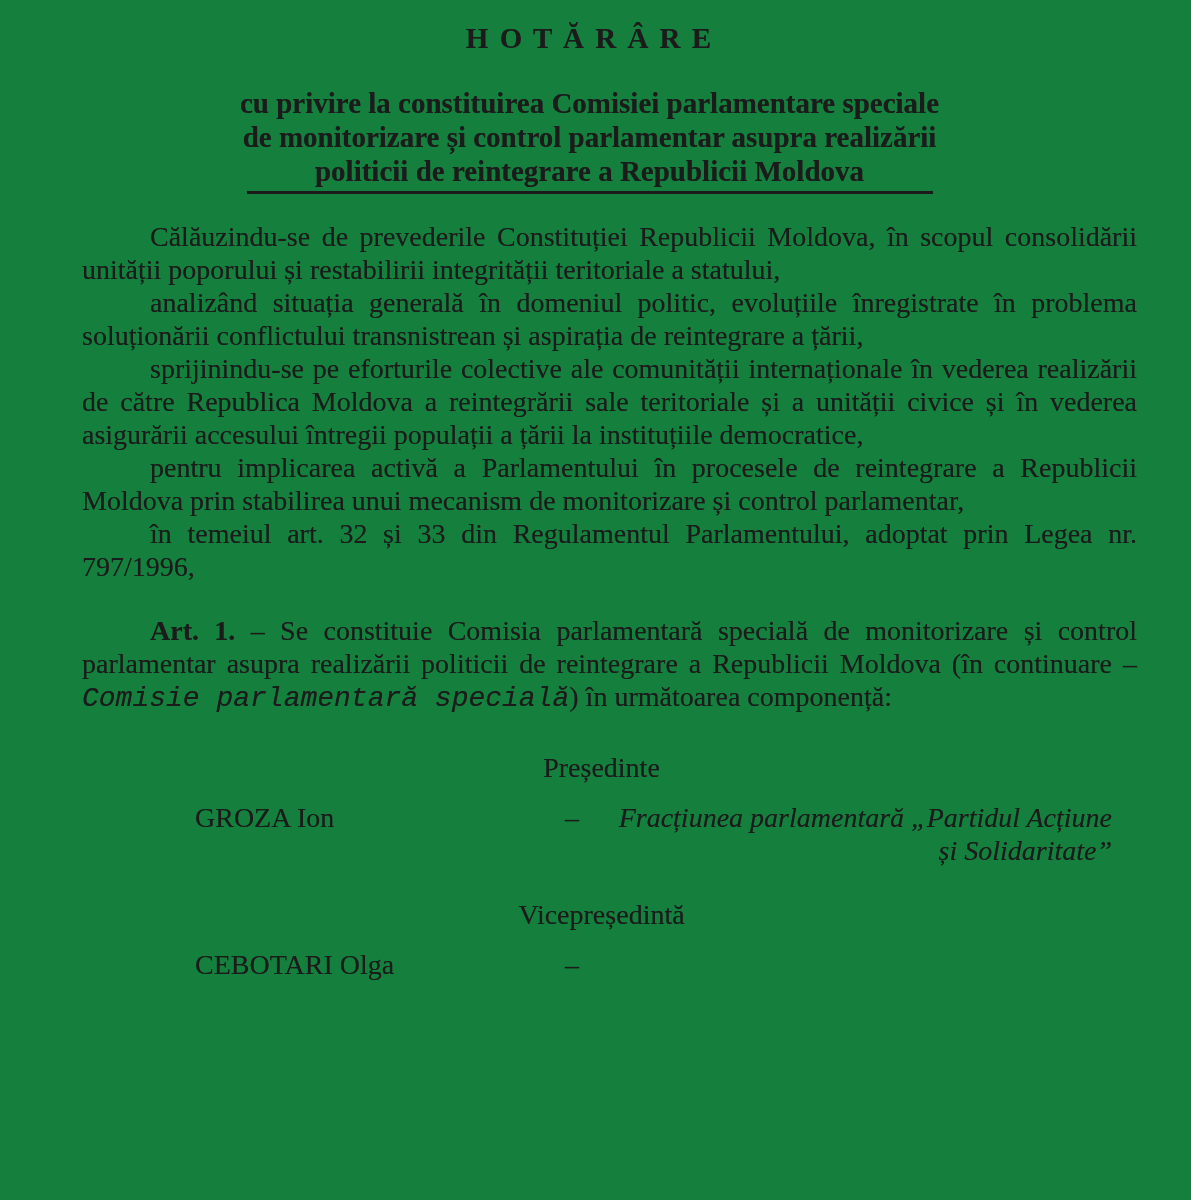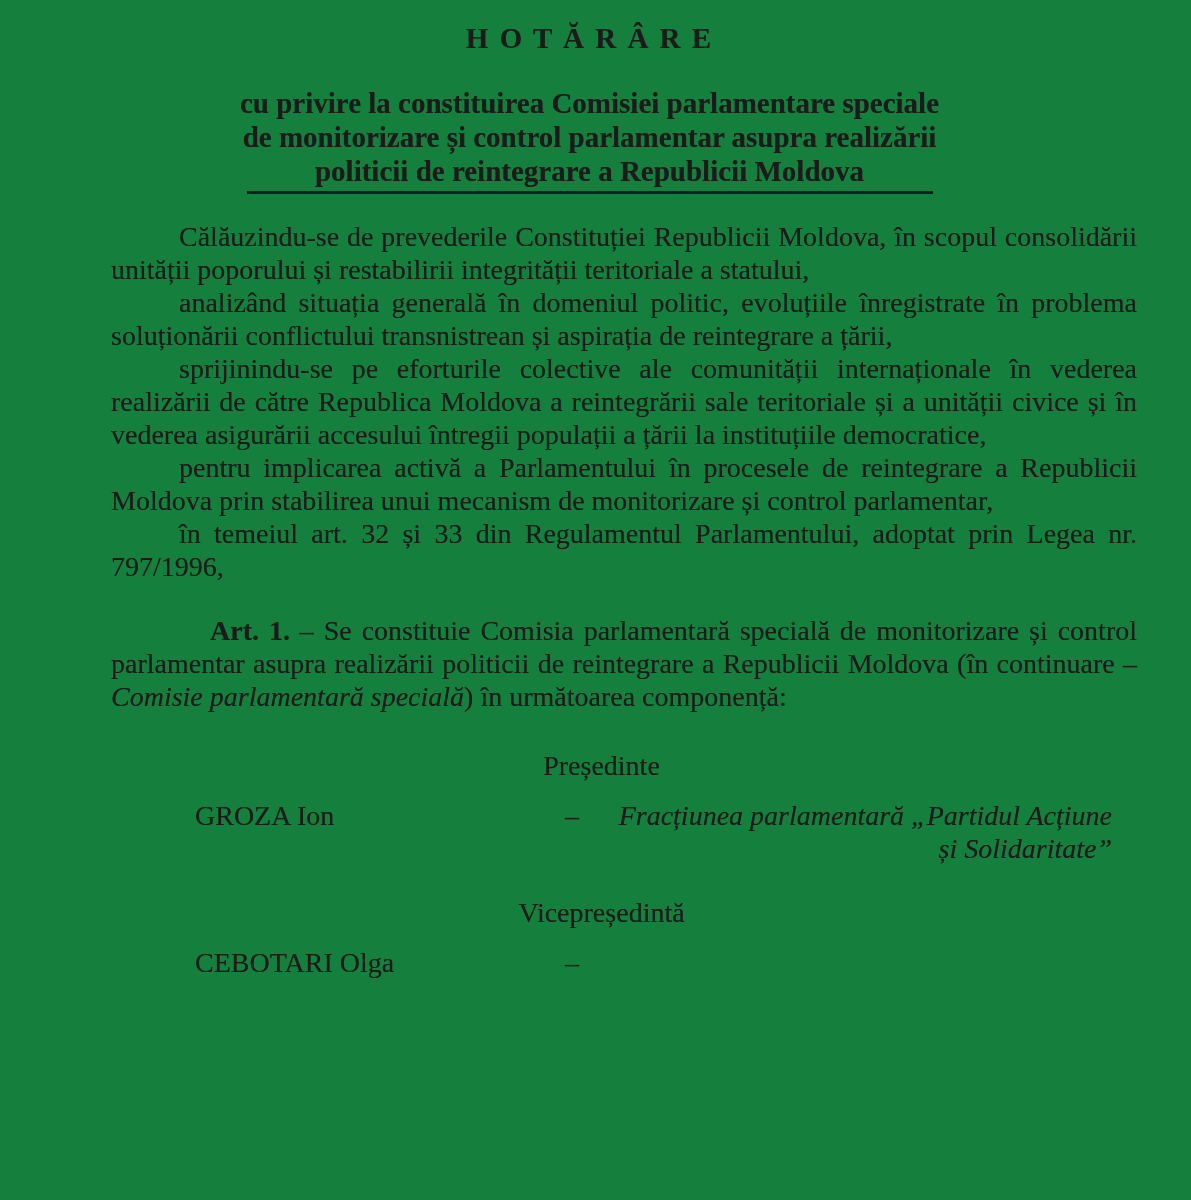--- a/index.html
+++ b/index.html
@@ -41,33 +41,33 @@
     transform: translateX(-6px);
   }
   .subtitle-underline {
     width: 686px;
     margin: 3px auto 0 auto;
     border-top: 3px solid #1b1b1b;
     transform: translateX(-6px);
   }
   
   .body-text {
-    padding-left: 111px;
+    padding-left: 82px;
     padding-right: 54px;
     font-size: 28px;
     line-height: 33px;
   }
   .body-text p {
     margin: 0;
     text-align: justify;
     text-indent: 68px;
   }
   p.gap-before { margin-top: 31px; }
-  .bold   { font-weight: bold; margin-left: 31px; }
-  .italic { font-style: italic; }
+  .bold   { font-weight: bold; }
+  .italic { font-style: italic; font-family: Liberation Mono, monospace; }
   
   .role-heading {
     margin-top: 36px;
     text-align: center;
     font-size: 28px;
     line-height: 33px;
     width: 1191px;
     transform: translateX(6px);
   }
   .role-heading.second { margin-top: 31px; }

